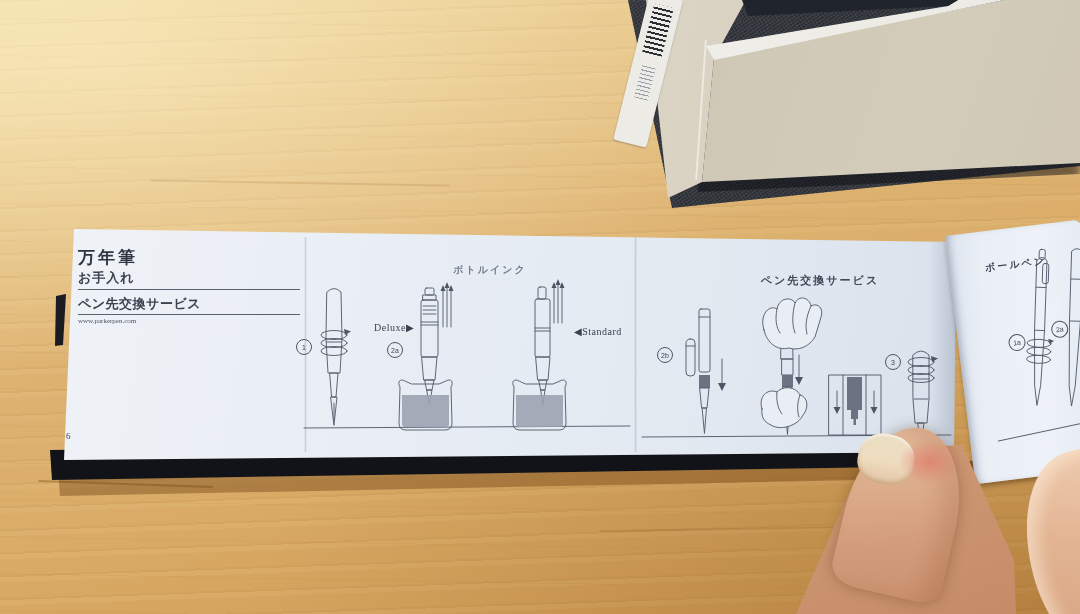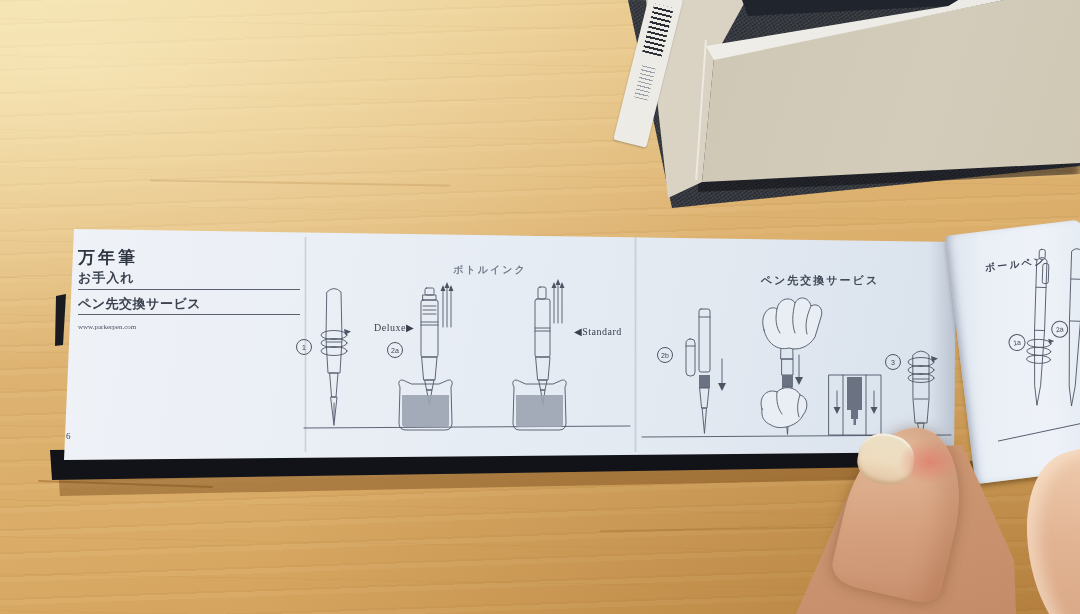--- a/index.html
+++ b/index.html
@@ -59,21 +59,21 @@
     background:linear-gradient(90deg,rgba(0,0,0,0),rgba(130,140,158,.30),rgba(0,0,0,0));}
   
   #left-column{position:absolute;left:20px;top:22px;width:222px;color:#3c4350;}
   .fp-title{font-family:"Liberation Serif",serif;font-weight:bold;font-size:17px;
     letter-spacing:3px;color:#2e3440;line-height:1.05;}
   .fp-sub{font-size:13px;font-weight:bold;letter-spacing:1px;padding:2px 0 2px;
     border-bottom:1px solid #59606e;margin-bottom:2px;}
   .fp-body{font-size:7.2px;line-height:1.3;text-align:justify;color:#444b59;}
   .fp-sub2{font-size:13px;font-weight:bold;letter-spacing:.5px;margin-top:5px;
     padding-bottom:1px;border-bottom:1px solid #59606e;margin-bottom:2px;}
-  .fp-url{font-family:"Liberation Serif",serif;font-size:7px;margin-top:8px;color:#4a5260;}
+  .fp-url{font-family:"Liberation Serif",serif;font-size:7px;margin-top:2px;color:#4a5260;}
   #page-num{position:absolute;left:8px;top:204px;font-family:"Liberation Serif",serif;
     font-size:9px;color:#3c4350;}
   .section-h{position:absolute;text-align:center;letter-spacing:2px;font-weight:bold;}
   #h-bottle{left:372px;top:36px;width:120px;font-size:10px;color:#737d8c;}
   #h-cart{left:694px;top:46px;width:136px;font-size:11px;color:#414959;}
   .pen-label{position:absolute;font-family:"Liberation Serif",serif;font-size:10px;
     color:#3a404d;letter-spacing:.5px;text-align:right;}
   .step{position:absolute;width:14px;height:14px;border:1px solid #4e5666;border-radius:50%;
     color:#3e4553;font-size:7px;display:flex;align-items:center;justify-content:center;background:transparent;}
   

